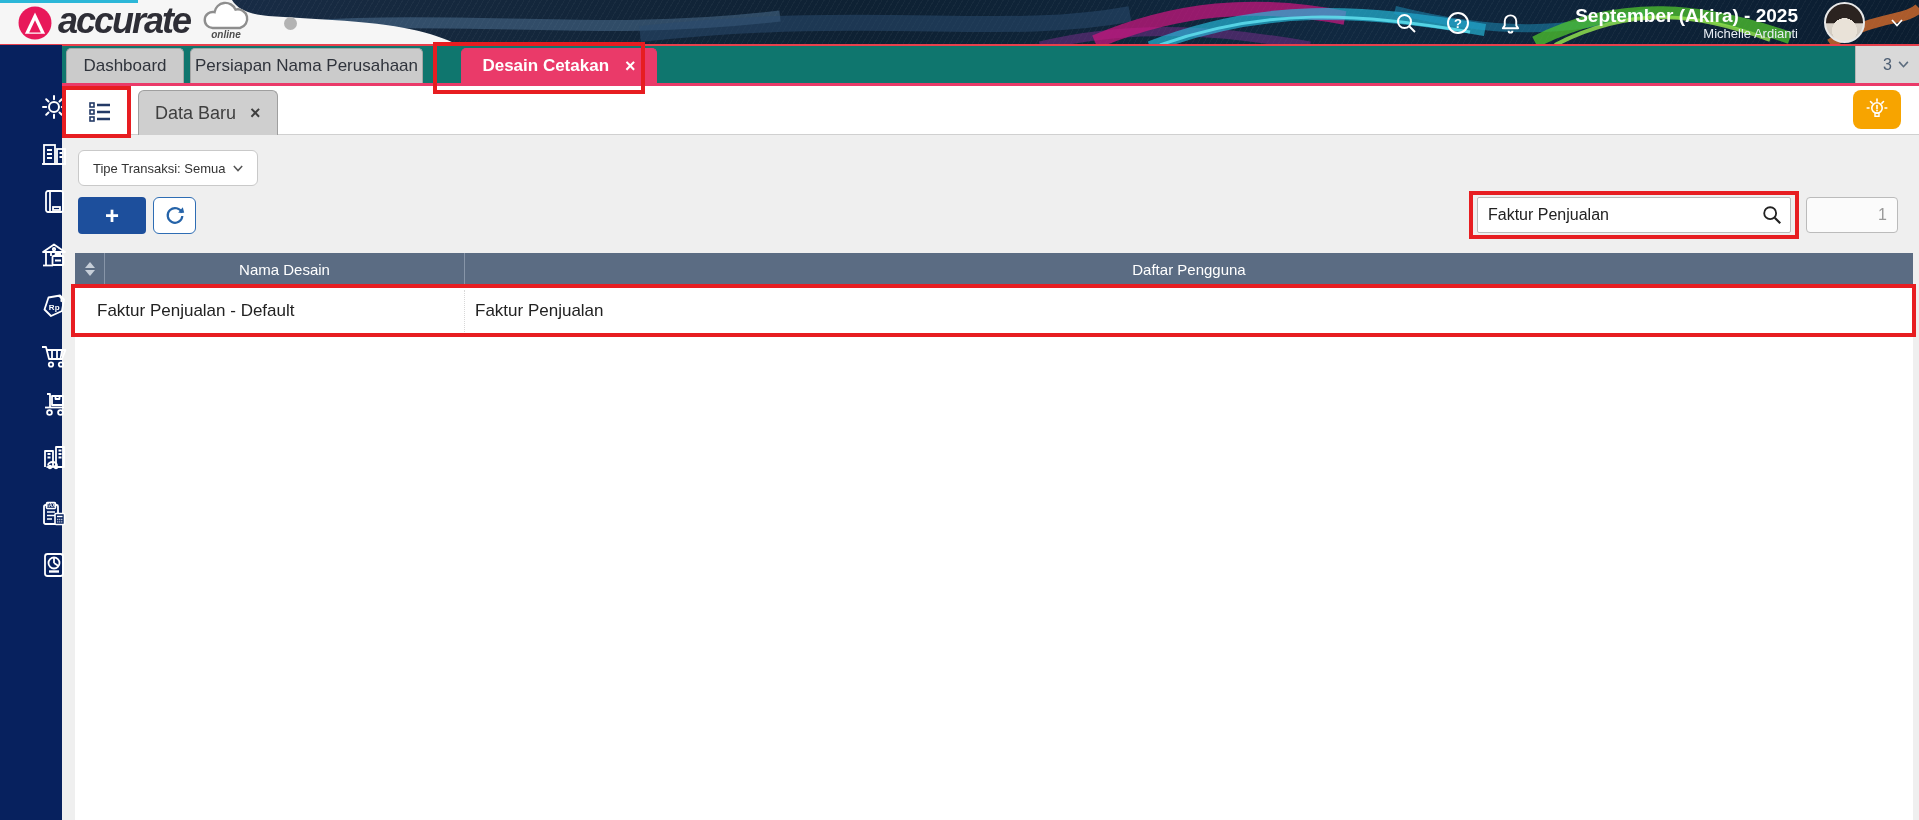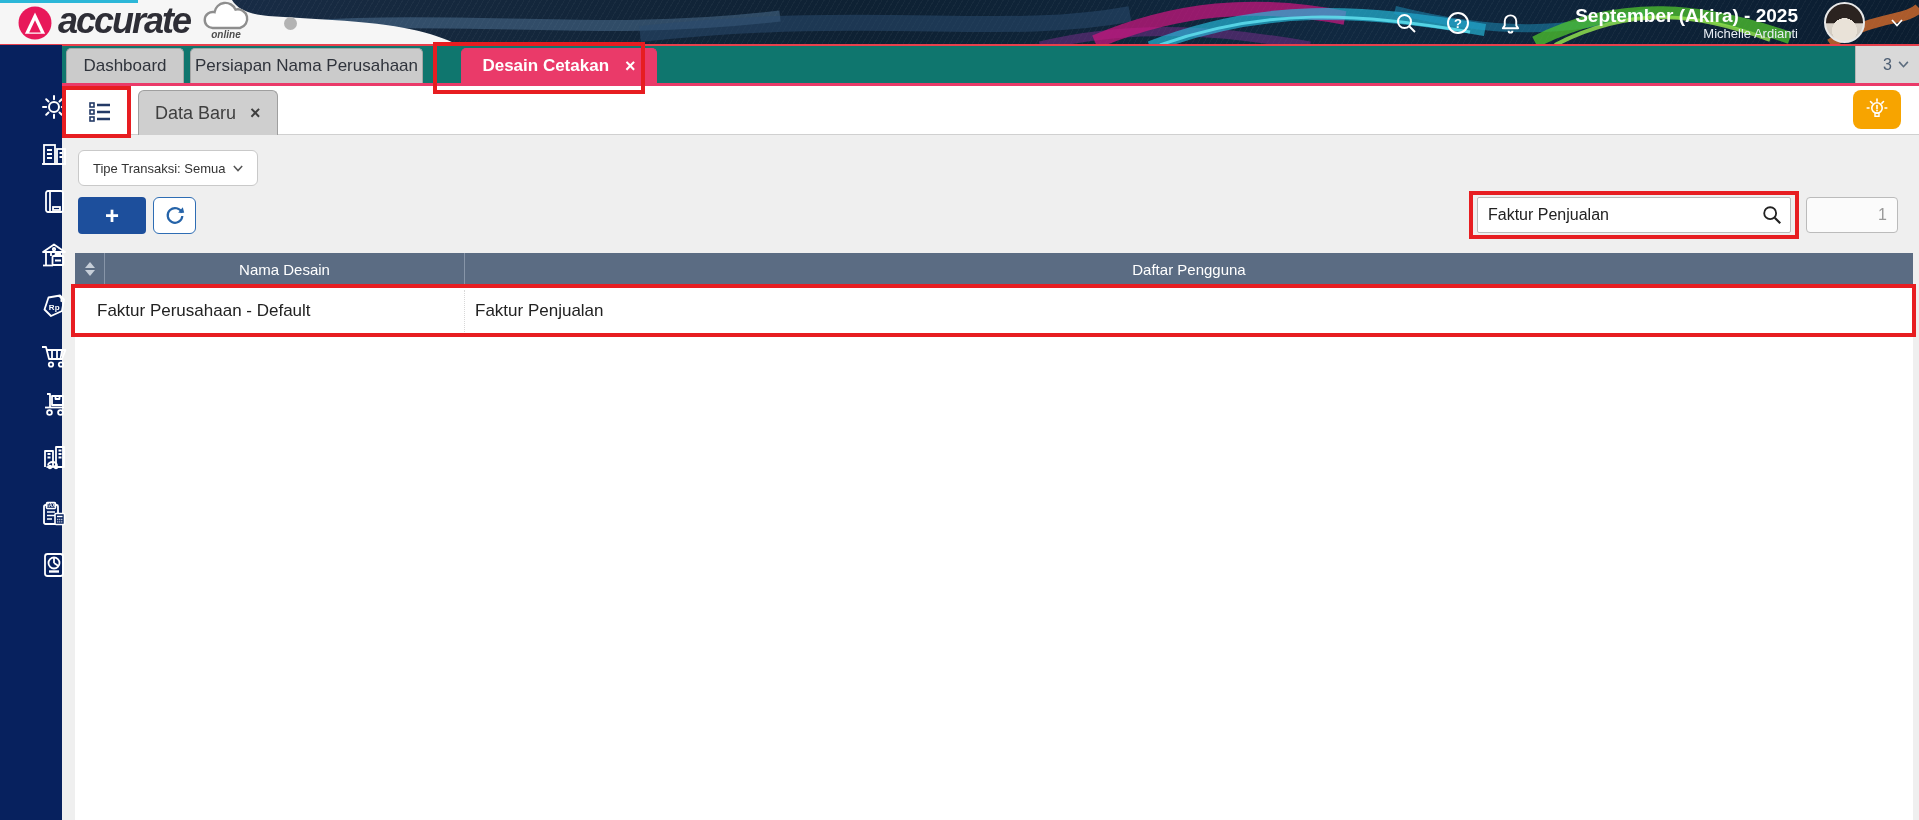--- a/index.html
+++ b/index.html
@@ -379,21 +379,21 @@
         <div class="th th-nama">
           <span>Nama Desain</span>
         </div>
         <div class="th th-daftar">
           <span>Daftar Pengguna</span>
         </div>
       </div>
       <div class="trow">
         <div class="td td-sortpad"></div>
         <div class="td td-nama">
-          <span>Faktur Perusahaan - Default</span>
+          <span>Faktur Penjualan - Default</span>
         </div>
         <div class="td td-tipe">
           <span>Faktur Penjualan</span>
         </div>
       </div>
     </div>
   </div>
 
   <div class="anno anno-tab"></div>
   <div class="anno anno-list"></div>

